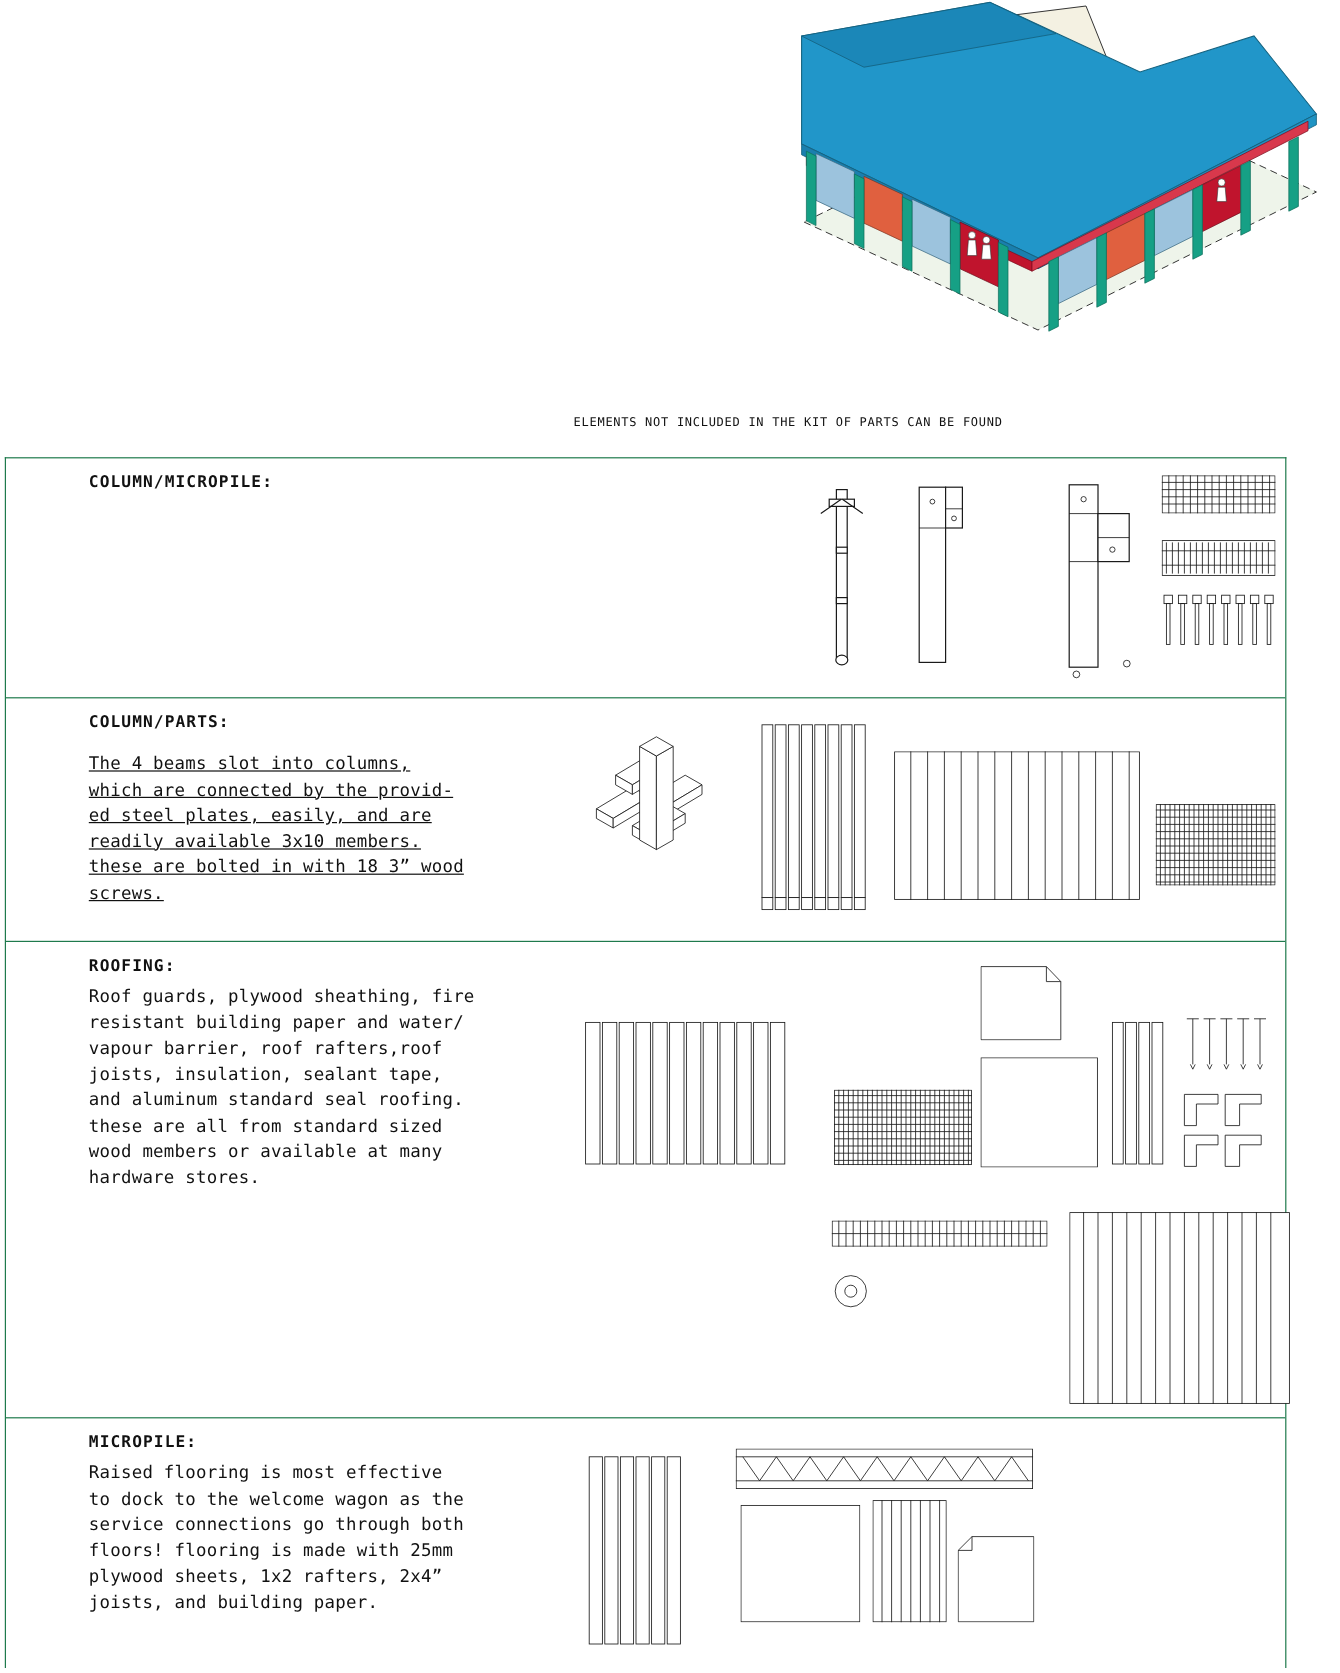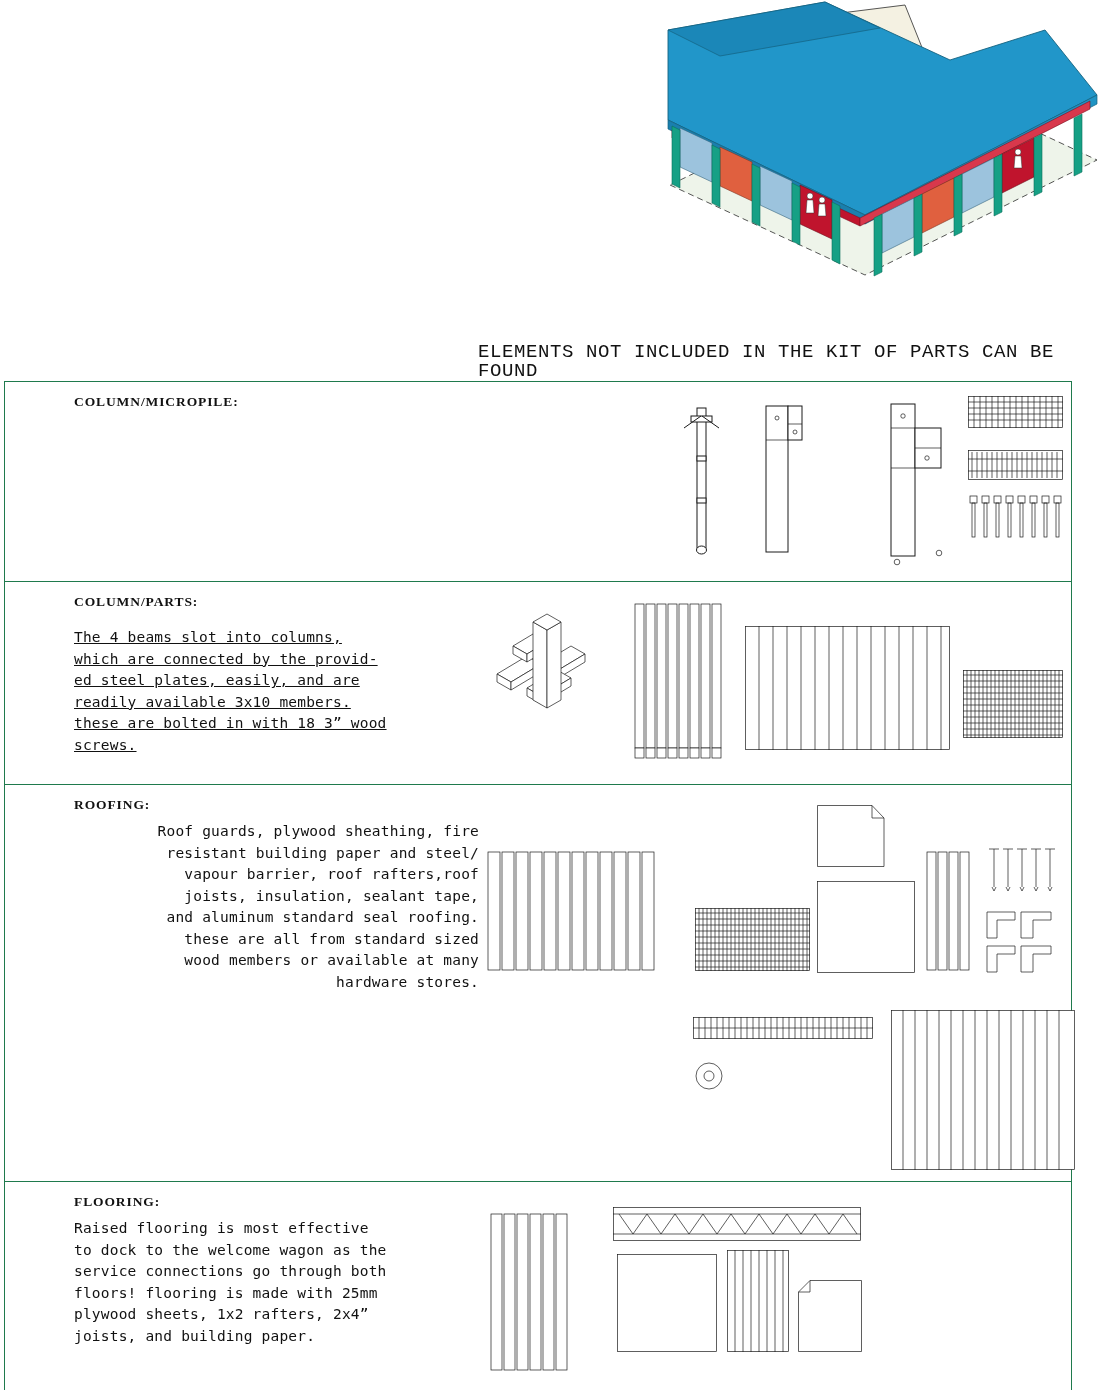--- a/index.html
+++ b/index.html
@@ -15,43 +15,42 @@
 
   
   .iso-wrap{
     position:absolute;left:650px;top:0px;width:467px;height:300px;
   }
   .iso-wrap svg{display:block;}
 
   
   .note{
     position:absolute;left:478px;top:343px;width:600px;
-    font-size:19px;line-height:19px;letter-spacing:0.6px;
+    font-size:10px;line-height:19px;letter-spacing:0.6px;
     color:#111;
-    font-family:Liberation Mono, monospace;
   }
 
   
   .frame{
     position:absolute;left:4px;top:381px;width:1068px;height:1009px;
     border-top:1.4px solid #1f7a4d;
     border-left:1.4px solid #1f7a4d;
     border-right:1.4px solid #1f7a4d;
     box-sizing:border-box;
   }
   .row{position:relative;border-bottom:1.4px solid #1f7a4d;box-sizing:border-box;}
   .row:last-child{border-bottom:none;}
   .r1{height:200px;}
   .r2{height:203px;}
-  .r3{height:397px;text-align:right;}
+  .r3{height:397px;}
   .r4{height:209px;border-bottom:none;}
 
   .sec-title{
     position:absolute;left:69px;top:12px;
-    font-size:13.5px;font-weight:bold;letter-spacing:0.9px;font-family:Liberation Serif, serif;
+    font-size:13.5px;font-weight:bold;letter-spacing:0.9px;
   }
   .sec-body{
     position:absolute;left:69px;width:405px;
     font-size:14.5px;line-height:21.5px;letter-spacing:0.2px;
   }
   .r1 .sec-body{top:44px;}
   .r2 .sec-body{top:45px;text-decoration:underline;}
   .r3 .sec-body{top:36px;}
   .r4 .sec-body{top:36px;}
 
@@ -296,21 +295,21 @@
             <path d="M4 0 V68 M8 0 V68 M12 0 V68 M16 0 V68 M20 0 V68 M24 0 V68 M28 0 V68 M32 0 V68 M36 0 V68 M40 0 V68 M44 0 V68 M48 0 V68 M52 0 V68 M56 0 V68 M60 0 V68 M64 0 V68 M68 0 V68 M72 0 V68 M76 0 V68 M80 0 V68 M84 0 V68 M88 0 V68 M92 0 V68 M96 0 V68"></path>
             <path d="M0 5 H100 M0 11 H100 M0 17 H100 M0 23 H100 M0 29 H100 M0 35 H100 M0 41 H100 M0 47 H100 M0 53 H100 M0 59 H100 M0 65 H100"></path>
           </g>
         </svg>
       </div>
     </div>
 
     <div class="row r3">
       <div class="sec-title">ROOFING:</div>
       <div class="sec-body" style="white-space:pre-line">Roof guards, plywood sheathing, fire
-resistant building paper and steel/
+resistant building paper and water/
 vapour barrier, roof rafters,roof
 joists, insulation, sealant tape,
 and aluminum standard seal roofing.
 these are all from standard sized
 wood members or available at many
 hardware stores.</div>
 
       <div class="art" style="left:481px;top:65px;">
         <svg width="180" height="122" viewBox="0 0 180 122">
           <g class="fillw-t">
@@ -426,21 +425,21 @@
         <svg width="184" height="160" viewBox="0 0 184 160">
           <rect class="fillw-t" x="0.5" y="0.5" width="183" height="159"></rect>
           <g class="lnt">
             <path d="M12 0 V160 M24 0 V160 M36 0 V160 M48 0 V160 M60 0 V160 M72 0 V160 M84 0 V160 M96 0 V160 M108 0 V160 M120 0 V160 M132 0 V160 M144 0 V160 M156 0 V160 M168 0 V160"></path>
           </g>
         </svg>
       </div>
     </div>
 
     <div class="row r4">
-      <div class="sec-title">FLOORING:</div>
+      <div class="sec-title">MICROPILE:</div>
       <div class="sec-body" style="white-space:pre-line">Raised flooring is most effective
 to dock to the welcome wagon as the
 service connections go through both
 floors! flooring is made with 25mm
 plywood sheets, 1x2 rafters, 2x4”
 joists, and building paper.</div>
 
       <div class="art" style="left:484px;top:30px;">
         <svg width="82" height="160" viewBox="0 0 82 160">
           <g class="fillw-t">

